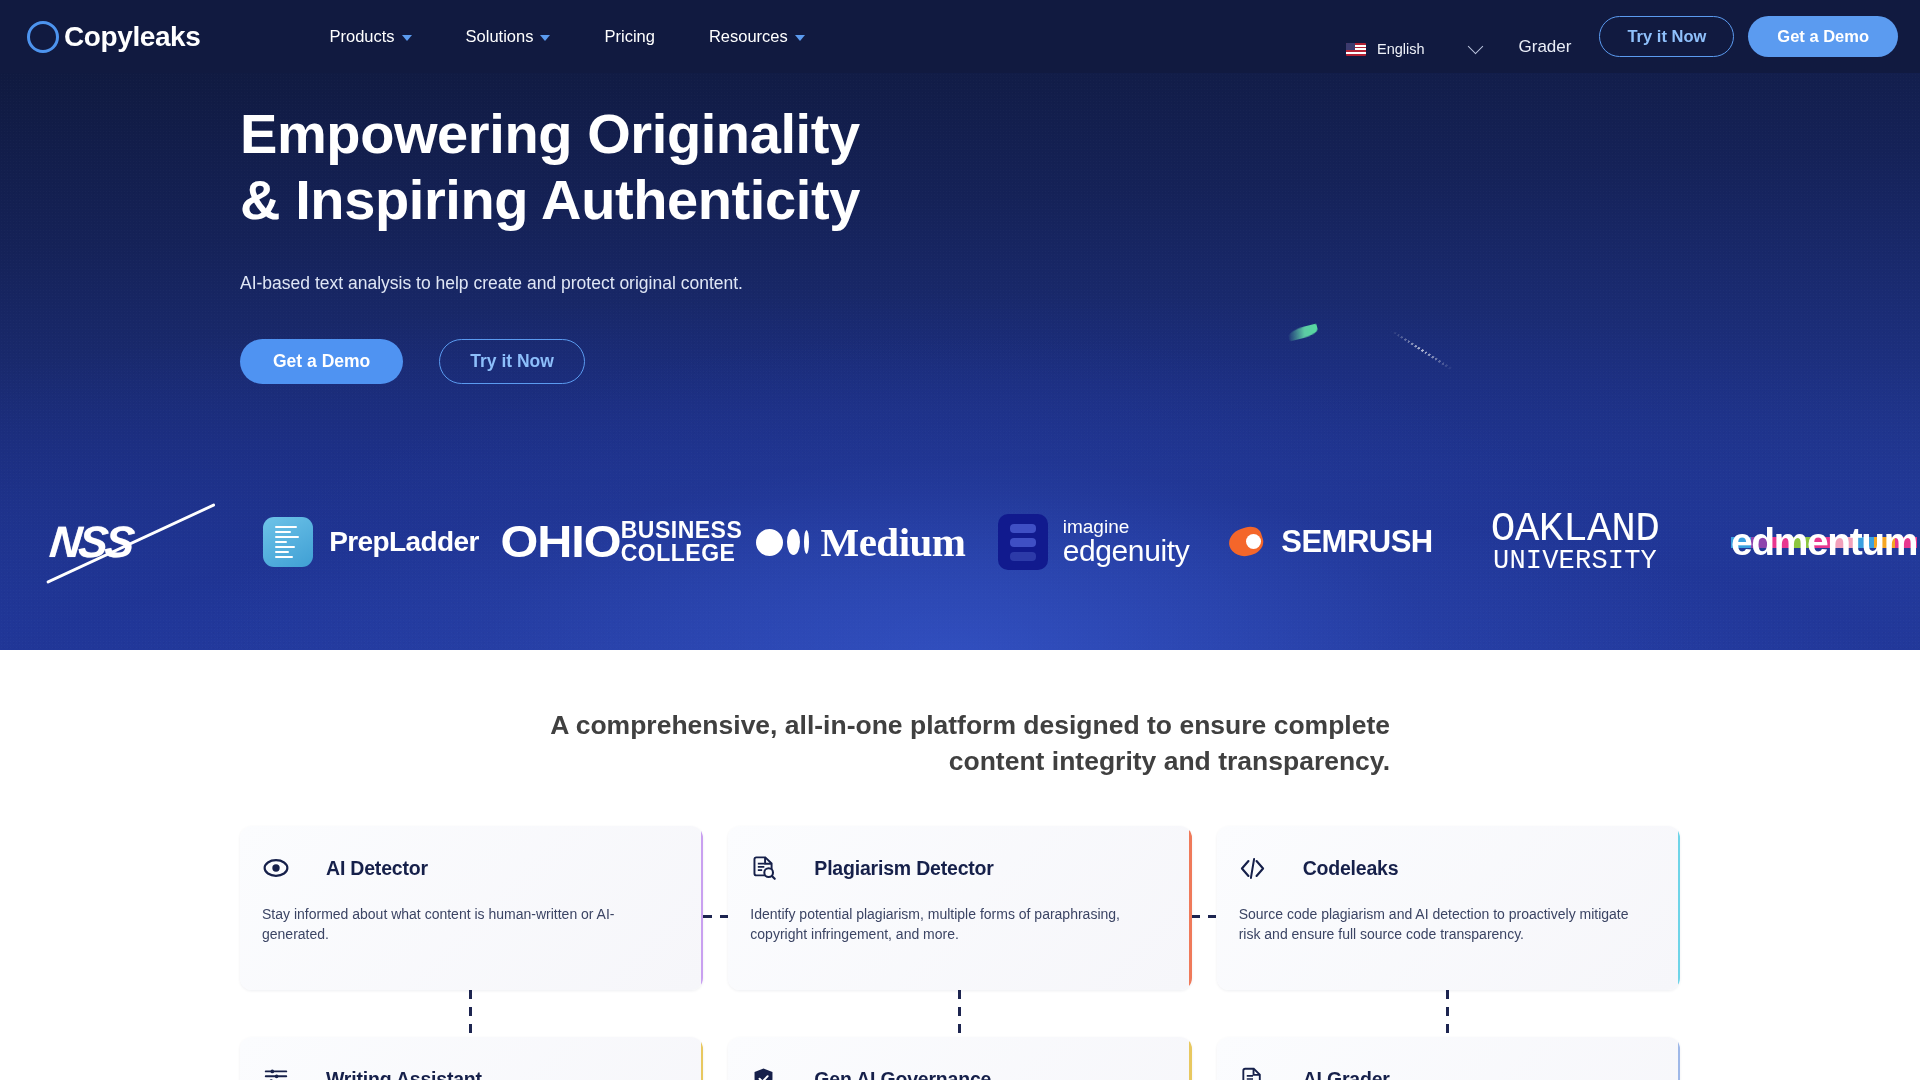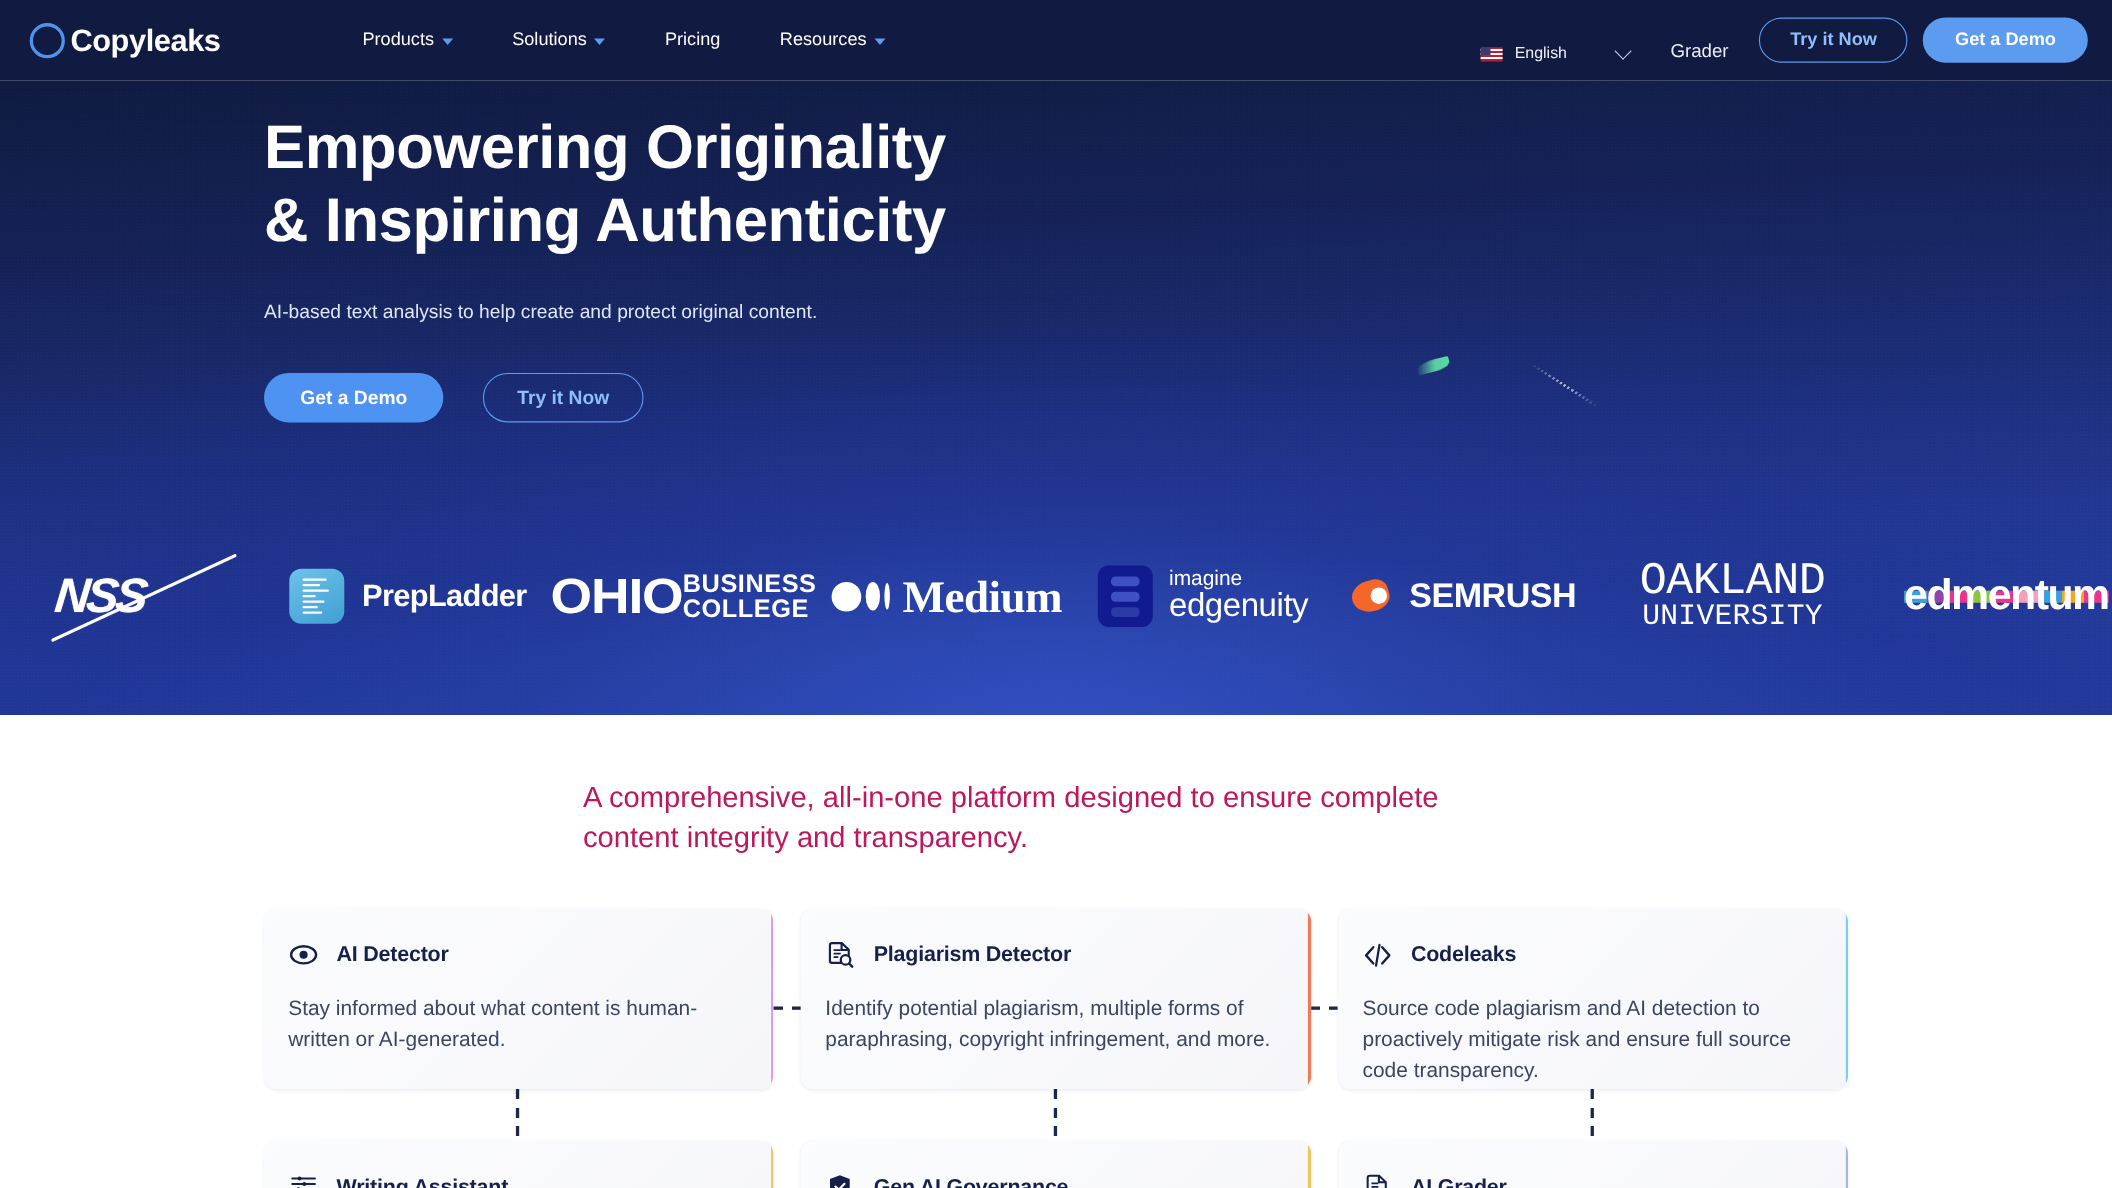--- a/index.html
+++ b/index.html
@@ -348,24 +348,24 @@
     z-index:-1;
   }
 
   
   .features {
     position:relative;
     background:#ffffff;
     padding-top:58px;
   }
   .features-title {
-    text-align:left;
-    color:#be185d;
+    text-align:right;
+    color:#404040;
     font-size:26.5px;
-    font-weight:400;
+    font-weight:700;
     line-height:1.35;
     max-width:860px;
     margin:0 auto;
   }
   .cards {
     position:relative;
     width:1440px;
     margin:46px auto 0;
     display:grid;
     grid-template-columns:repeat(3, 1fr);
@@ -398,23 +398,24 @@
     width:27px; height:27px;
     flex:0 0 27px;
     display:flex; align-items:center; justify-content:center;
     color:#16204a;
   }
   .card-title {
     font-size:19.5px;
     font-weight:700;
     color:#16204a;
     letter-spacing:-0.2px;
+    margin-left:20px;
   }
   .card-desc {
-    font-size:19px;
+    font-size:14px;
     line-height:1.48;
     color:#3b4464;
     max-width:420px;
   }
   
   .conn-h {
     position:absolute;
     top:89px;
     width:25px; height:3px;
     background:repeating-linear-gradient(90deg,#1d2550 0 9px, transparent 9px 17px);

